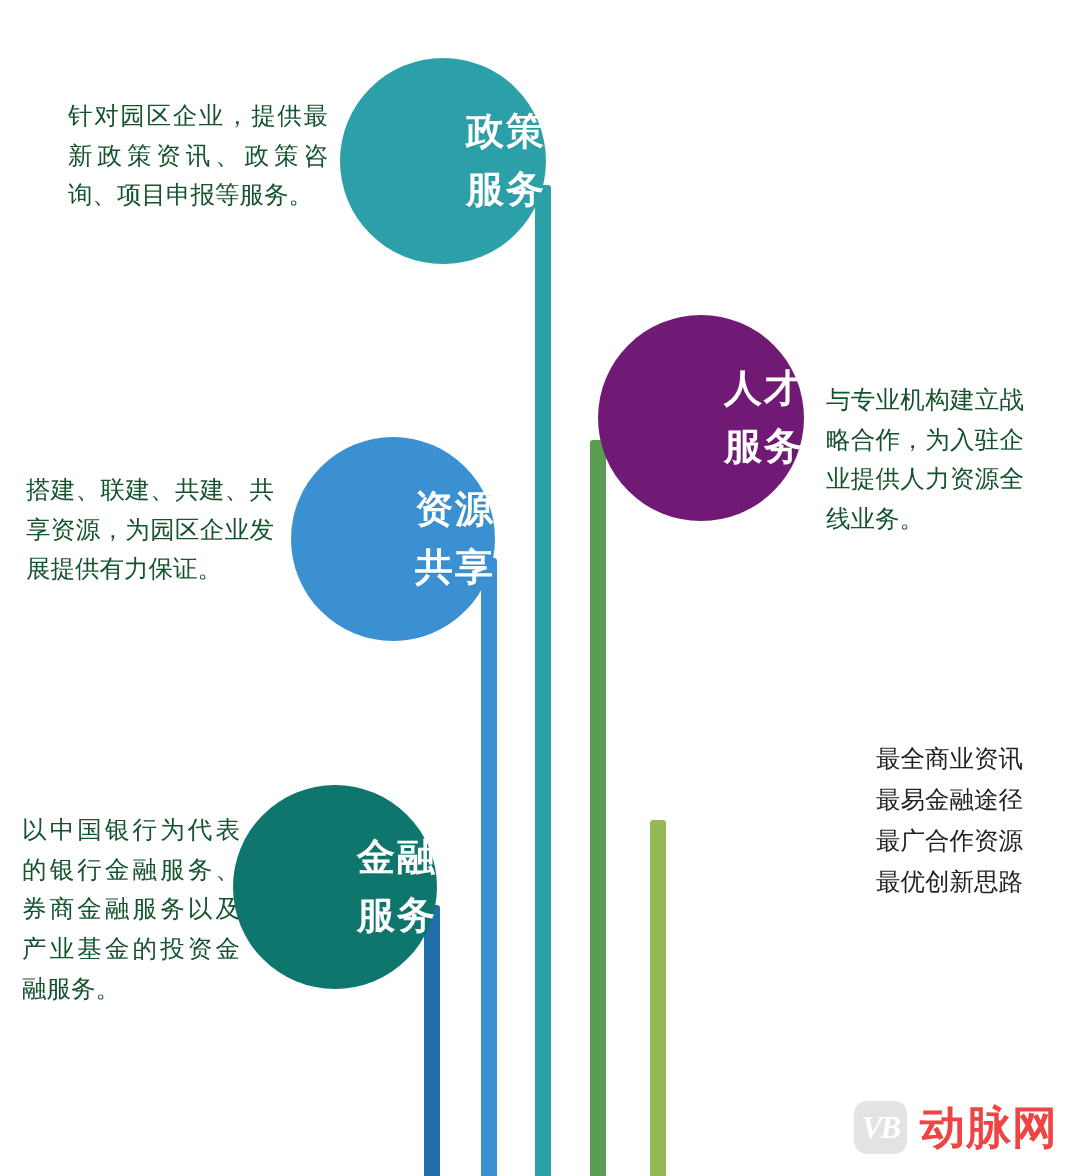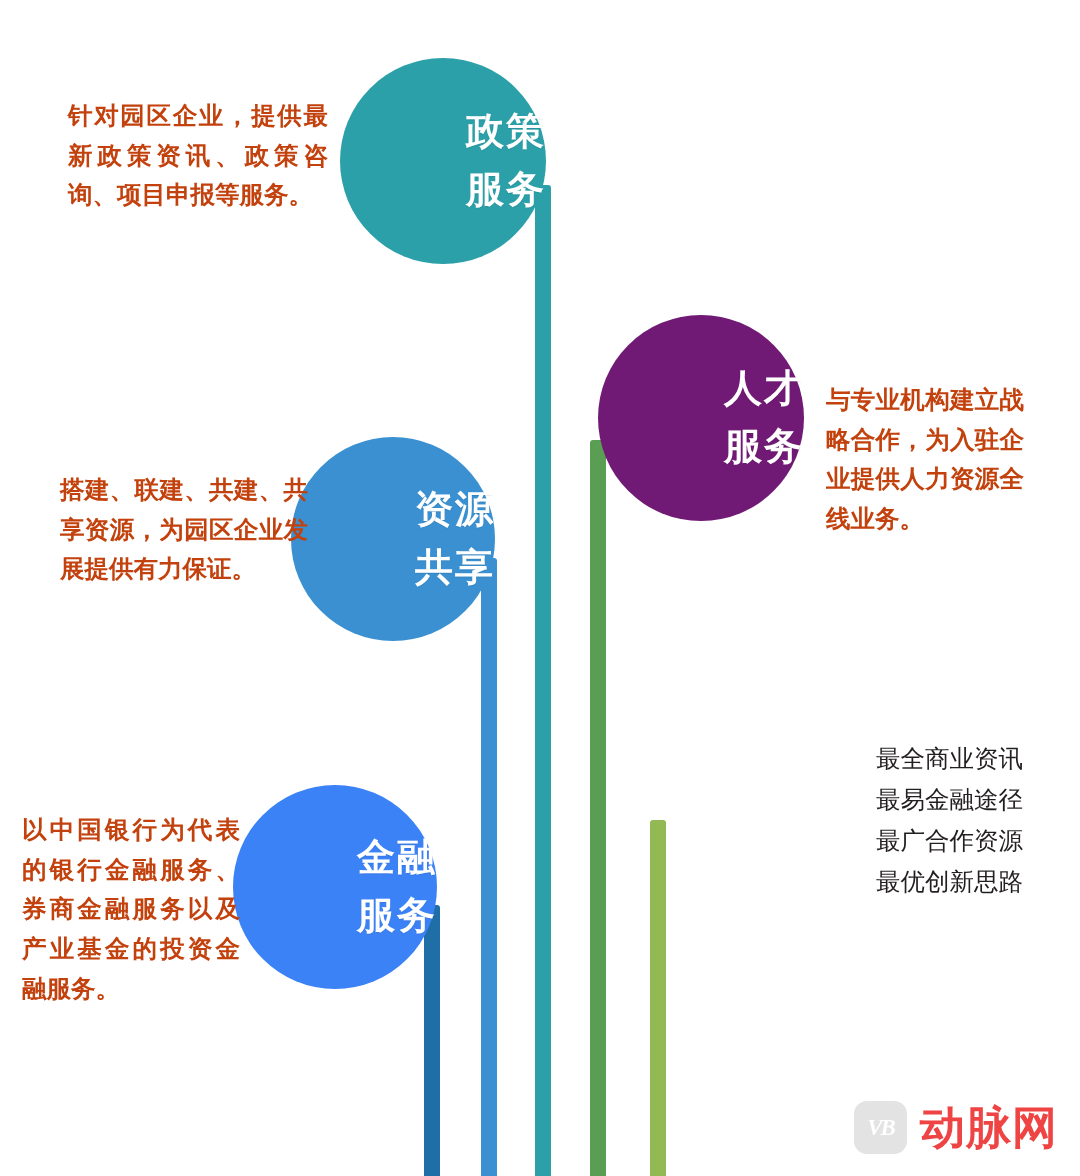--- a/index.html
+++ b/index.html
@@ -35,25 +35,24 @@
     font-weight: bold;
     font-size: 38px;
     line-height: 1.52;
     letter-spacing: 2px;
     text-align: center;
     white-space: nowrap;
     text-shadow: 0 1px 1px rgba(0,0,0,0.08);
   }
   .desc {
     position: absolute;
-    color: #c2410c;
+    color: #14532d;
     font-size: 24.5px;
     line-height: 1.62;
     white-space: pre-line;
-    font-weight: bold;
   }
   .desc-justify {
     text-align: justify;
     text-align-last: left;
   }
   .desc-lines {
     position: absolute;
     color: #231f20;
     font-size: 24.5px;
     line-height: 1.68;
@@ -75,21 +74,21 @@
     width: 53px;
     height: 53px;
     border-radius: 13px;
     background: #e3e3e3;
     display: flex;
     align-items: center;
     justify-content: center;
   }
   #wm-badge span {
     color: #ffffff;
-    font-size: 23px;
+    font-size: 31px;
     font-weight: bold;
     font-style: italic;
     letter-spacing: -2px;
     font-family: "Liberation Serif", serif;
   }
   #wm-text {
     color: #ef4444;
     font-size: 45px;
     font-weight: bold;
     letter-spacing: 1px;
@@ -122,30 +121,30 @@
     </div>
   </div>
   <div class="desc desc-justify" style="left:826px; top:380px; width:198px;">与专业机构建立战略合作，为入驻企业提供人力资源全线业务。</div>
 
   <div class="bubble" style="left:291px; top:437px; width:204px; height:204px; background:#3A90D0;">
     <div class="bubble-label">
       <span>资源</span><br>
       <span>共享</span>
     </div>
   </div>
-  <div class="desc desc-justify" style="left:26px; top:470px; width:248px;margin-left:34px;">搭建、联建、共建、共享资源，为园区企业发展提供有力保证。</div>
+  <div class="desc desc-justify" style="left:26px; top:470px; width:248px;">搭建、联建、共建、共享资源，为园区企业发展提供有力保证。</div>
 
   <div class="desc-lines" style="left:876px; top:738px; width:220px;">
     <div>最全商业资讯</div>
     <div>最易金融途径</div>
     <div>最广合作资源</div>
     <div>最优创新思路</div>
   </div>
 
-  <div class="bubble" style="left:233px; top:785px; width:204px; height:204px; background:#3b82f6;">
+  <div class="bubble" style="left:233px; top:785px; width:204px; height:204px; background:#0f766e;">
     <div class="bubble-label">
       <span>金融</span><br>
       <span>服务</span>
     </div>
   </div>
   <div class="desc desc-justify" style="left:22px; top:810px; width:218px;">以中国银行为代表的银行金融服务、券商金融服务以及产业基金的投资金融服务。</div>
 
   <div id="watermark">
     <div id="wm-badge">
       <span>VB</span>

